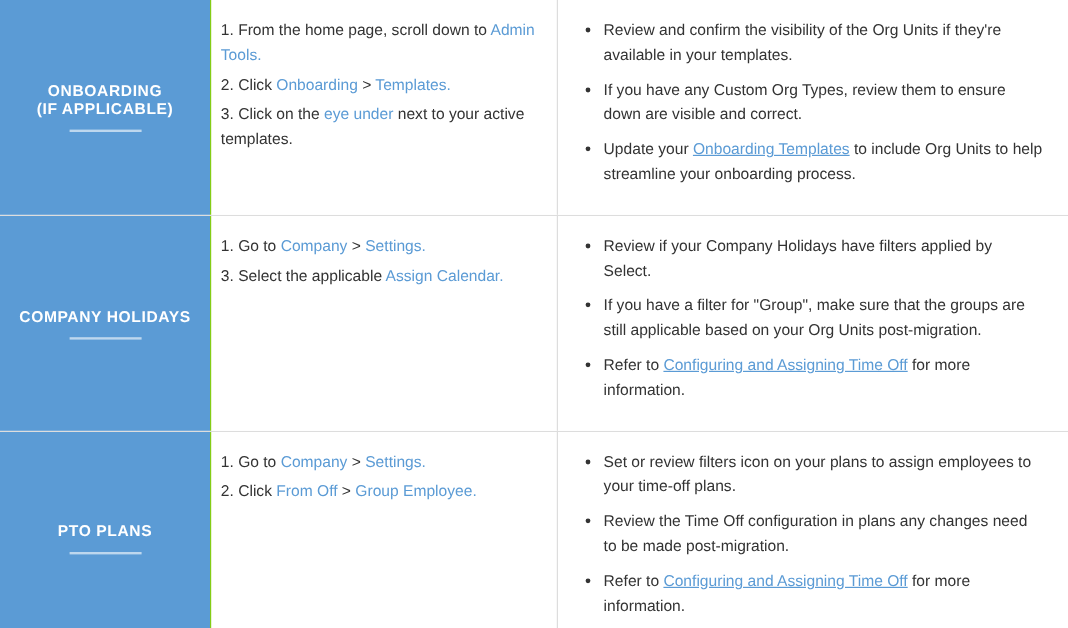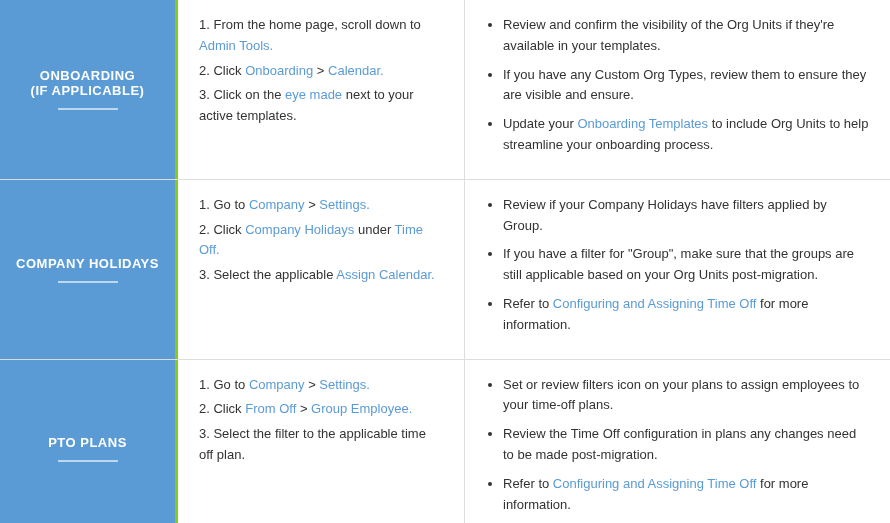--- a/index.html
+++ b/index.html
@@ -33,22 +33,22 @@
     }
     .col-label .divider {
       width: 60px;
       height: 2px;
       background: rgba(255,255,255,0.6);
       margin-top: 10px;
     }
     .col-steps {
       width: 290px;
       min-width: 290px;
-      padding: 15px 21px;
-      border-left: 3px solid #84cc16;
+      padding: 15px 8px;
+      border-left: 1px solid #84cc16;
       border-right: 1px solid #ddd;
       background: #fff;
       line-height: 1.6;
       color: #333;
     }
     .col-notes {
       flex: 1;
       padding: 15px 20px;
       background: #fff;
       line-height: 1.6;
@@ -67,81 +67,80 @@
       list-style: disc;
     }
     .col-notes ul li {
       margin-bottom: 8px;
     }
     a {
       color: #5b9bd5;
       text-decoration: none;
     }
     a.underline {
+      text-decoration: underline;
     }
     .row:last-child {
       border-bottom: none;
     }
   </style>
 </head>
 <body>
 
 <div style="width:890px;">
   <div id="rows-container">
       <div class="row">
         <div class="col-label">
           <div>ONBOARDING</div>
           <div>(IF APPLICABLE)</div>
           <div class="divider"></div>
         </div>
         <div class="col-steps">
           <ol>
             <li>1.&nbsp;From the home page, scroll down to <a href="#">Admin Tools.</a></li>
-            <li>2.&nbsp;Click <a href="#">Onboarding</a> &gt; <a href="#">Calendar.</a></li>
-            <li>3.&nbsp;Click on the <a href="#">eye made</a> next to your active templates.</li>
+            <li>2.&nbsp;Click <a href="#">Onboarding</a> &gt; <a href="#">Templates.</a></li>
+            <li>3.&nbsp;Click on the <a href="#">eye under</a> next to your active templates.</li>
           </ol>
         </div>
         <div class="col-notes">
           <ul>
             <li>Review and confirm the visibility of the Org Units if they're available in your templates.</li>
-            <li>If you have any Custom Org Types, review them to ensure they are visible and ensure.</li>
+            <li>If you have any Custom Org Types, review them to ensure down are visible and correct.</li>
             <li>Update your <a href="#" class="underline">Onboarding Templates</a> to include Org Units to help streamline your onboarding process.</li>
           </ul>
         </div>
       </div>
       <div class="row">
         <div class="col-label">
           <div>COMPANY HOLIDAYS</div>
           <div class="divider"></div>
         </div>
         <div class="col-steps">
           <ol>
             <li>1.&nbsp;Go to <a href="#">Company</a> &gt; <a href="#">Settings.</a></li>
-            <li>2.&nbsp;Click <a href="#">Company Holidays</a> under <a href="#">Time Off.</a></li>
             <li>3.&nbsp;Select the applicable <a href="#">Assign Calendar.</a></li>
           </ol>
         </div>
         <div class="col-notes">
           <ul>
-            <li>Review if your Company Holidays have filters applied by Group.</li>
+            <li>Review if your Company Holidays have filters applied by Select.</li>
             <li>If you have a filter for "Group", make sure that the groups are still applicable based on your Org Units post-migration.</li>
             <li>Refer to <a href="#" class="underline">Configuring and Assigning Time Off</a> for more information.</li>
           </ul>
         </div>
       </div>
       <div class="row">
         <div class="col-label">
           <div>PTO PLANS</div>
           <div class="divider"></div>
         </div>
         <div class="col-steps">
           <ol>
             <li>1.&nbsp;Go to <a href="#">Company</a> &gt; <a href="#">Settings.</a></li>
             <li>2.&nbsp;Click <a href="#">From Off</a> &gt; <a href="#">Group Employee.</a></li>
-            <li>3.&nbsp;Select the filter to the applicable time off plan.</li>
           </ol>
         </div>
         <div class="col-notes">
           <ul>
             <li>Set or review filters icon on your plans to assign employees to your time-off plans.</li>
             <li>Review the Time Off configuration in plans any changes need to be made post-migration.</li>
             <li>Refer to <a href="#" class="underline">Configuring and Assigning Time Off</a> for more information.</li>
           </ul>
         </div>
       </div>

